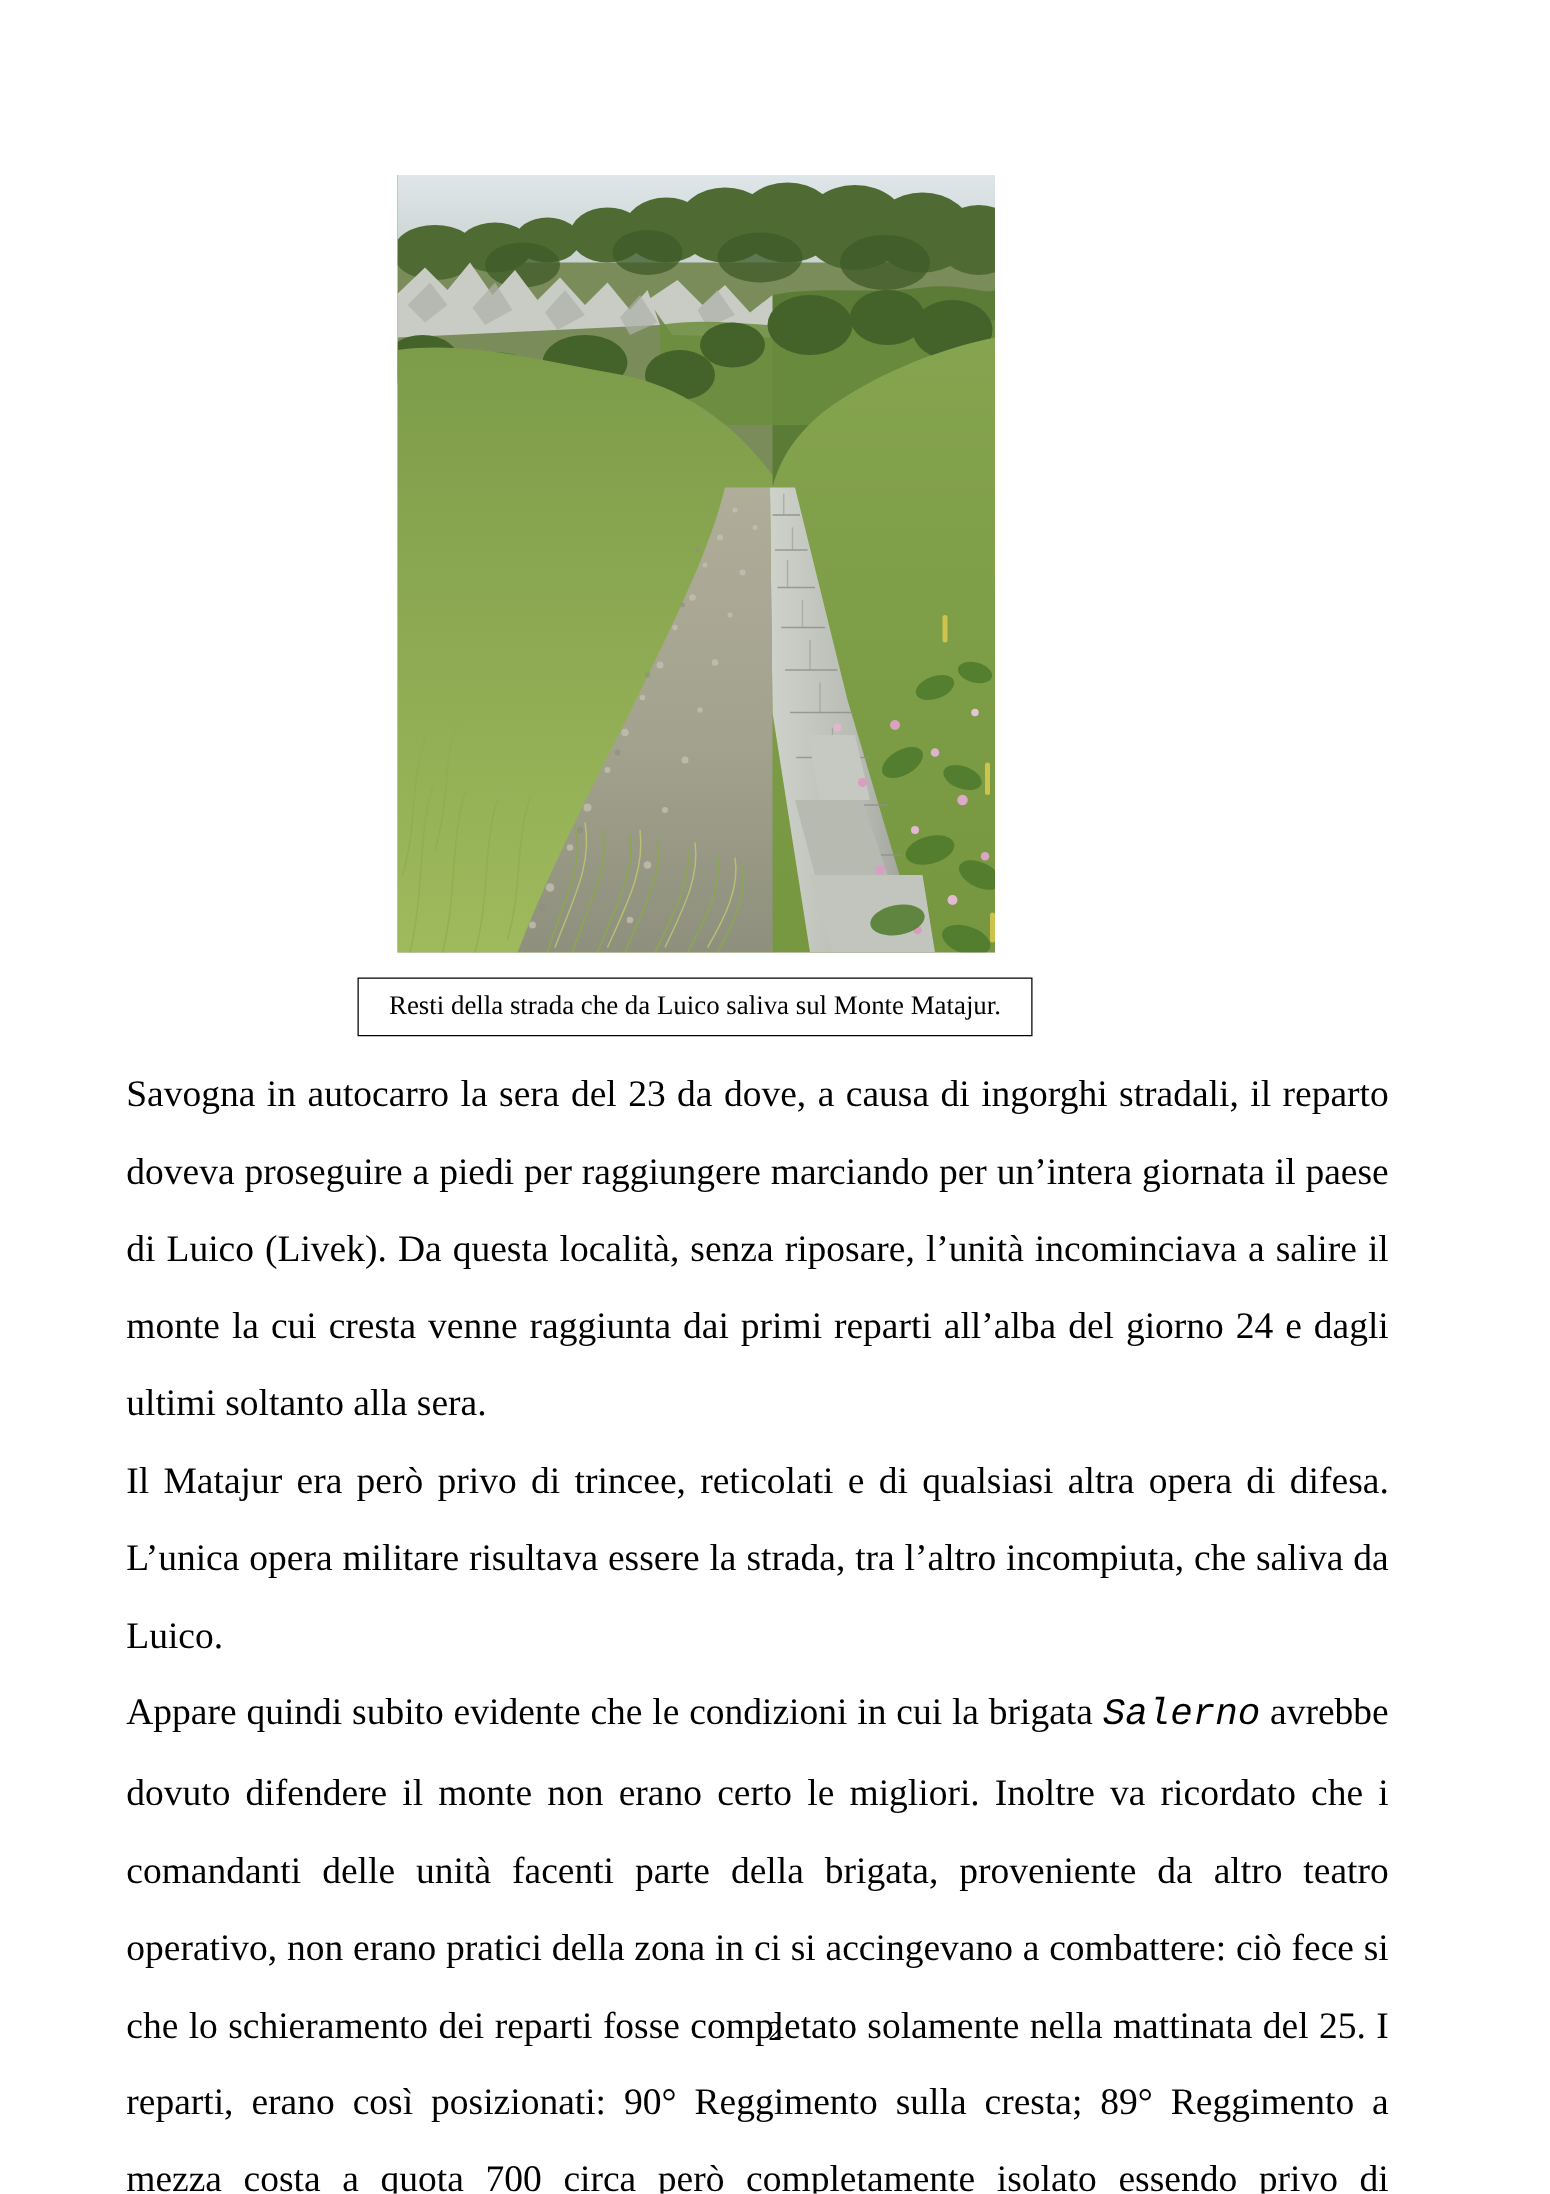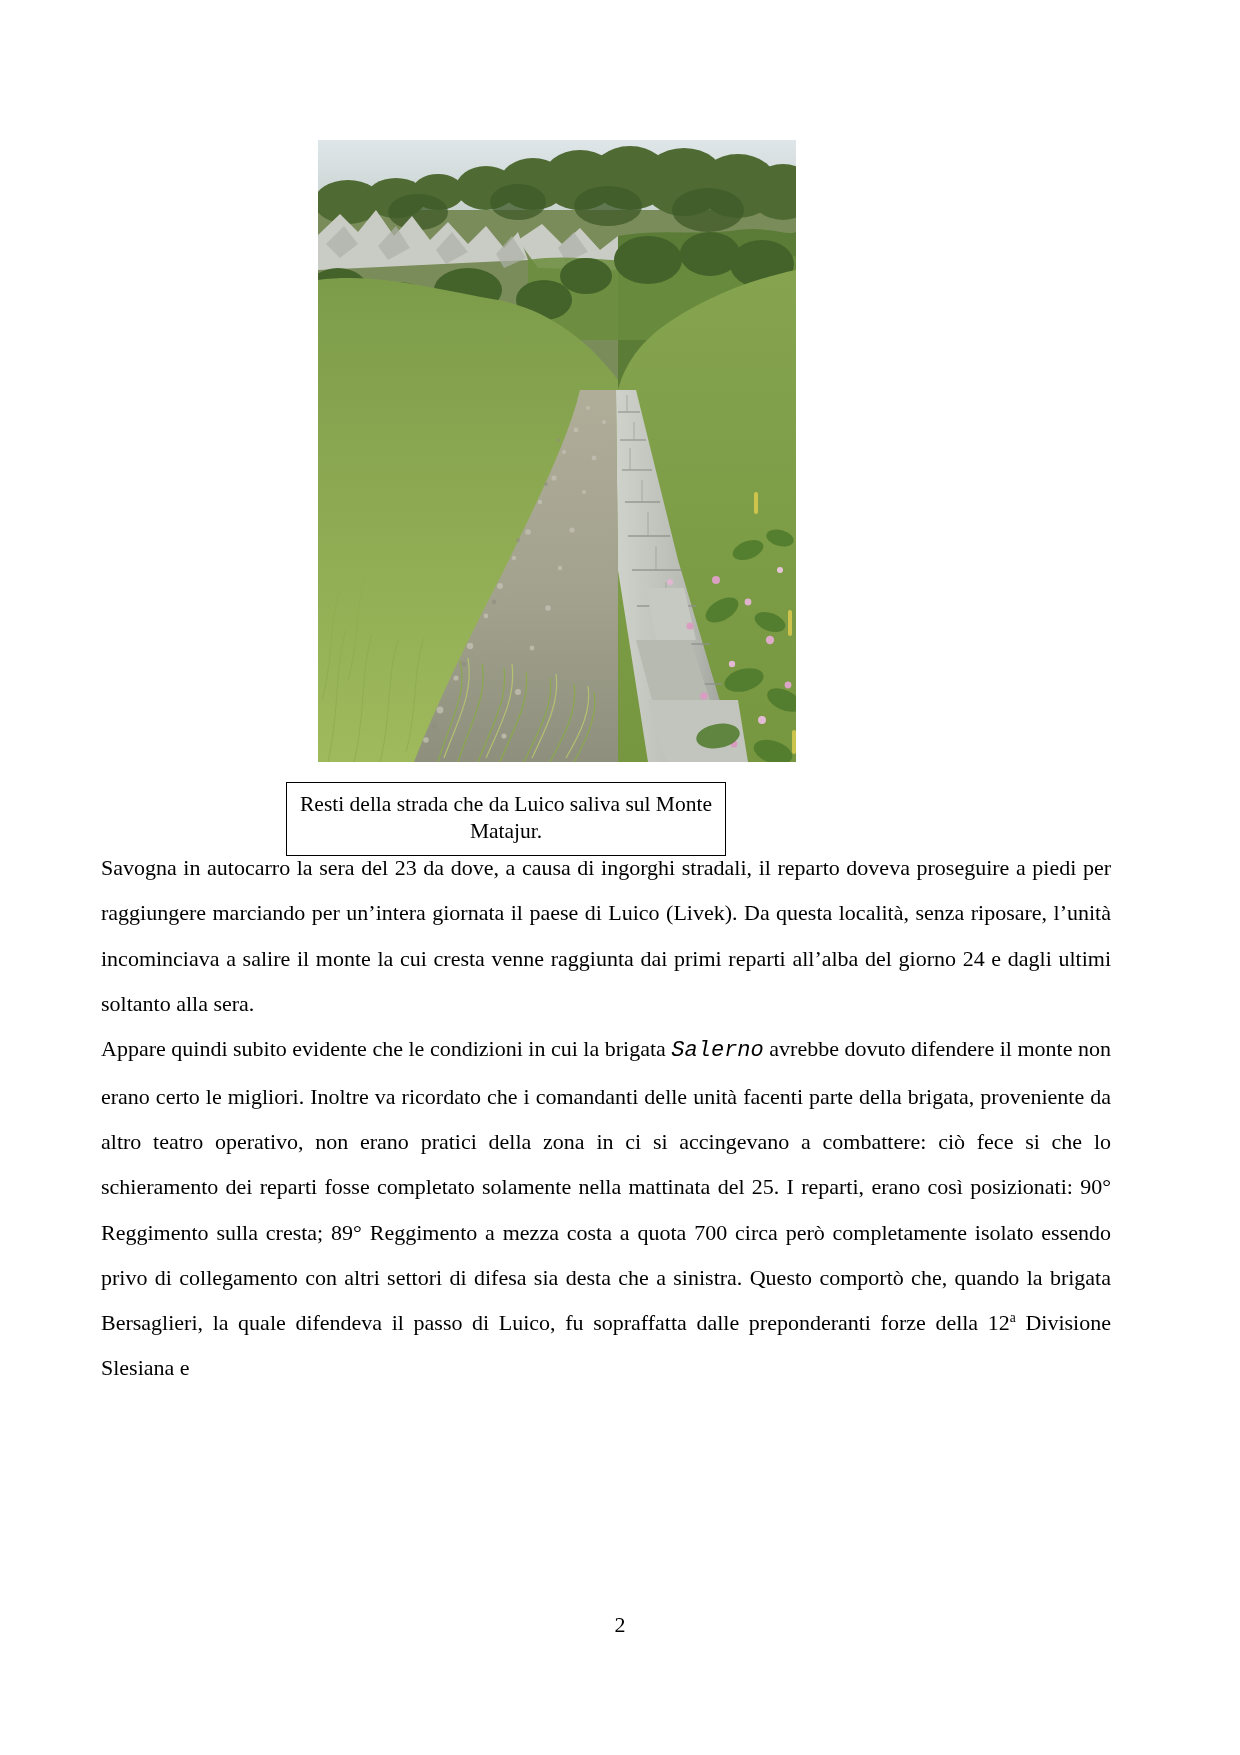--- a/index.html
+++ b/index.html
@@ -32,42 +32,42 @@
     height: 622px;
     display: block;
     background: #7a8c5a;
     position: relative;
     overflow: hidden;
   }
   .photo svg { display: block; width: 100%; height: 100%; }
 
   .caption-box {
     box-sizing: border-box;
-    width: 440px;
+    width: 540px;
     margin-top: 20px;
     margin-left: -32px;
     border: 1.5px solid #000;
     padding: 8px 10px 10px 10px;
     text-align: center;
     font-size: 21.5px;
     line-height: 1.25;
   }
 
   
   .body-text {
     position: absolute;
     left: 101px;
     top: 845px;
     width: 1010px;
   }
   .para {
     margin: 0;
     text-align: justify;
     text-justify: inter-word;
-    font-size: 22px;
+    font-size: 30px;
     line-height: 2.06;
     hyphens: none;
   }
   .para i { font-style: italic; font-family: Liberation Mono, monospace; }
   sup.ord {
     font-size: 0.62em;
     vertical-align: super;
     line-height: 0;
   }
 
@@ -293,20 +293,21 @@
 
     <div class="caption-box">
       <span>Resti della strada che da Luico saliva sul Monte Matajur.</span>
     </div>
   </div>
 
   <div class="body-text">
 
     <p class="para">Savogna in autocarro la sera del 23 da dove, a causa di ingorghi stradali, il reparto doveva proseguire a piedi per raggiungere marciando per un’intera giornata il paese di Luico (Livek). Da questa località, senza riposare, l’unità incominciava a salire il monte la cui cresta venne raggiunta dai primi reparti all’alba del giorno 24 e dagli ultimi soltanto alla sera.</p>
 
+    <p class="para">Il Matajur era però privo di trincee, reticolati e di qualsiasi altra opera di difesa. L’unica opera militare risultava essere la strada, tra l’altro incompiuta, che saliva da Luico.</p>
 
     <p class="para"><span>Appare quindi subito evidente che le condizioni in cui la brigata </span><i>Salerno</i><span> avrebbe dovuto difendere il monte non erano certo le migliori. Inoltre va ricordato che i comandanti delle unità facenti parte della brigata, proveniente da altro teatro operativo, non erano pratici della zona in ci si accingevano a combattere: ciò fece si che lo schieramento dei reparti fosse completato solamente nella mattinata del 25. I reparti, erano così posizionati: 90° Reggimento sulla cresta; 89° Reggimento a mezza costa a quota 700 circa però completamente isolato essendo privo di collegamento con altri settori di difesa sia desta che a sinistra. Questo comportò che, quando la brigata Bersaglieri, la quale difendeva il passo di Luico, fu sopraffatta dalle preponderanti forze della 12</span><sup class="ord">a</sup><span> Divisione Slesiana e</span></p>
 
   </div>
 
   <div class="page-number">2</div>
 
 </div>
 
 </body></html>

